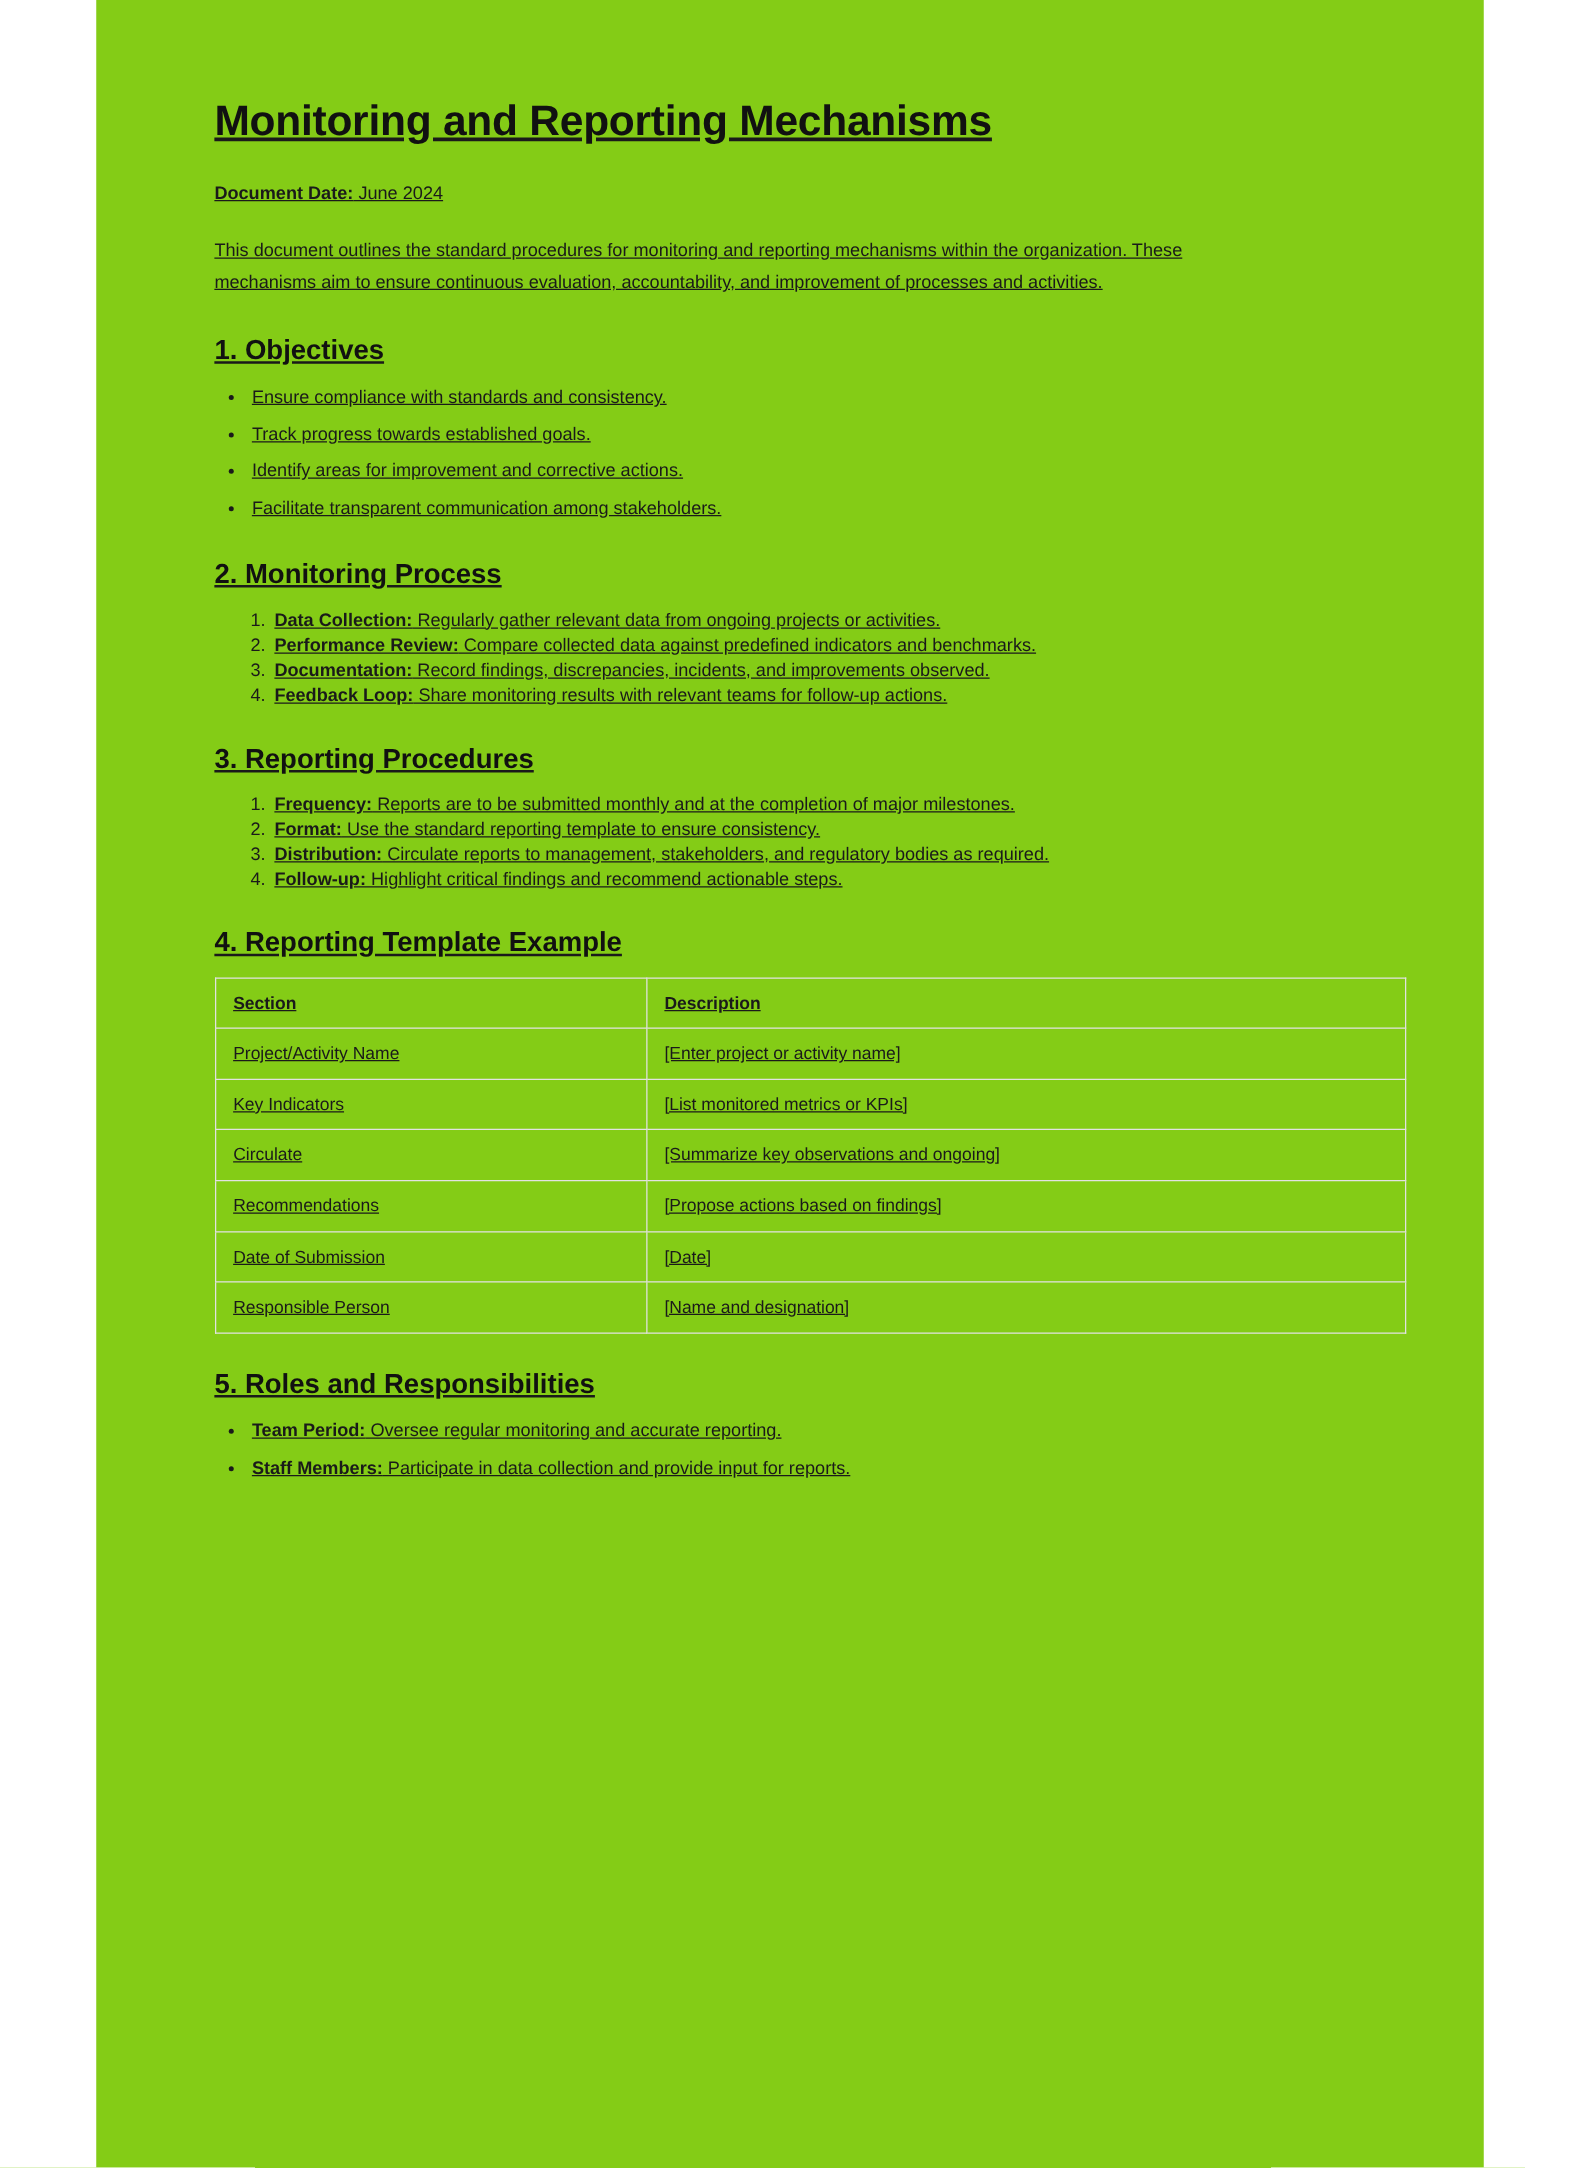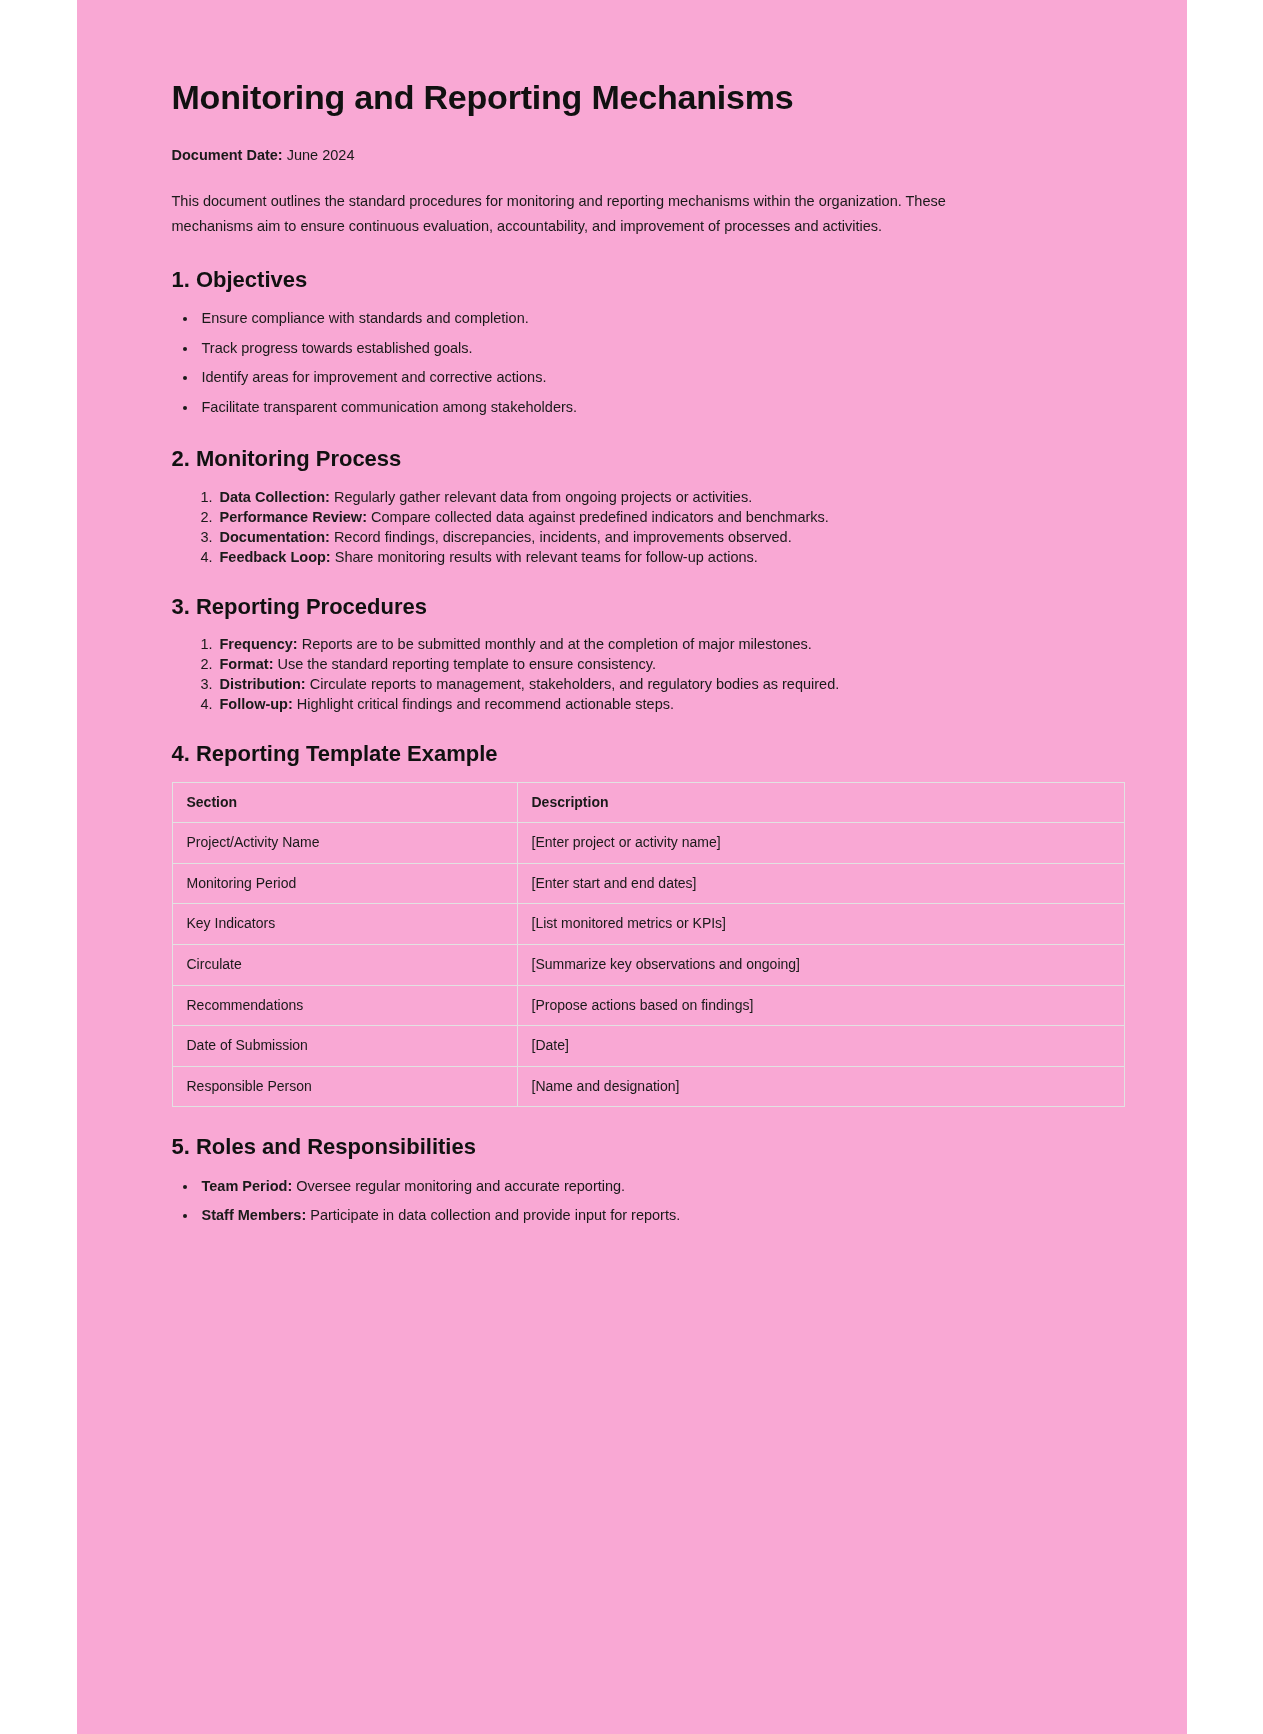--- a/index.html
+++ b/index.html
@@ -9,23 +9,24 @@
   }
   body {
     font-family: "Liberation Sans", sans-serif;
     color: #1a1a1a;
     -webkit-font-smoothing: antialiased;
   }
   .page {
     width: 1110px;
     min-height: 1734px;
     box-sizing: border-box;
-    background: #f9a8d4;
+    background: #84cc16;
     position: relative;
     margin: 0 auto;
+    text-decoration: underline;
   }
   .content {
     padding: 78px 215px 60px 95px;
   }
   h1.doc-title {
     font-size: 34px;
     font-weight: 700;
     letter-spacing: -0.2px;
     margin: 0 0 28px 0;
     line-height: 1.15;
@@ -112,21 +113,21 @@
     <h1 class="doc-title">Monitoring and Reporting Mechanisms</h1>
 
     <div class="doc-date">
       <span class="lbl">Document Date:</span><span> June 2024</span>
     </div>
 
     <p class="intro">This document outlines the standard procedures for monitoring and reporting mechanisms within the organization. These mechanisms aim to ensure continuous evaluation, accountability, and improvement of processes and activities.</p>
 
     <h2 class="section-title">1. Objectives</h2>
     <ul class="bullets">
-      <li>Ensure compliance with standards and completion.</li>
+      <li>Ensure compliance with standards and consistency.</li>
       <li>Track progress towards established goals.</li>
       <li>Identify areas for improvement and corrective actions.</li>
       <li>Facilitate transparent communication among stakeholders.</li>
     </ul>
 
     <h2 class="section-title">2. Monitoring Process</h2>
     <ol class="numbered">
       <li><span class="b">Data Collection:</span><span> Regularly gather relevant data from ongoing projects or activities.</span></li>
       <li><span class="b">Performance Review:</span><span> Compare collected data against predefined indicators and benchmarks.</span></li>
       <li><span class="b">Documentation:</span><span> Record findings, discrepancies, incidents, and improvements observed.</span></li>
@@ -152,24 +153,20 @@
           <th>Section</th>
           <th>Description</th>
         </tr>
       </thead>
       <tbody>
         <tr>
           <td>Project/Activity Name</td>
           <td>[Enter project or activity name]</td>
         </tr>
         <tr>
-          <td>Monitoring Period</td>
-          <td>[Enter start and end dates]</td>
-        </tr>
-        <tr>
           <td>Key Indicators</td>
           <td>[List monitored metrics or KPIs]</td>
         </tr>
         <tr>
           <td>Circulate</td>
           <td>[Summarize key observations and ongoing]</td>
         </tr>
         <tr>
           <td>Recommendations</td>
           <td>[Propose actions based on findings]</td>

